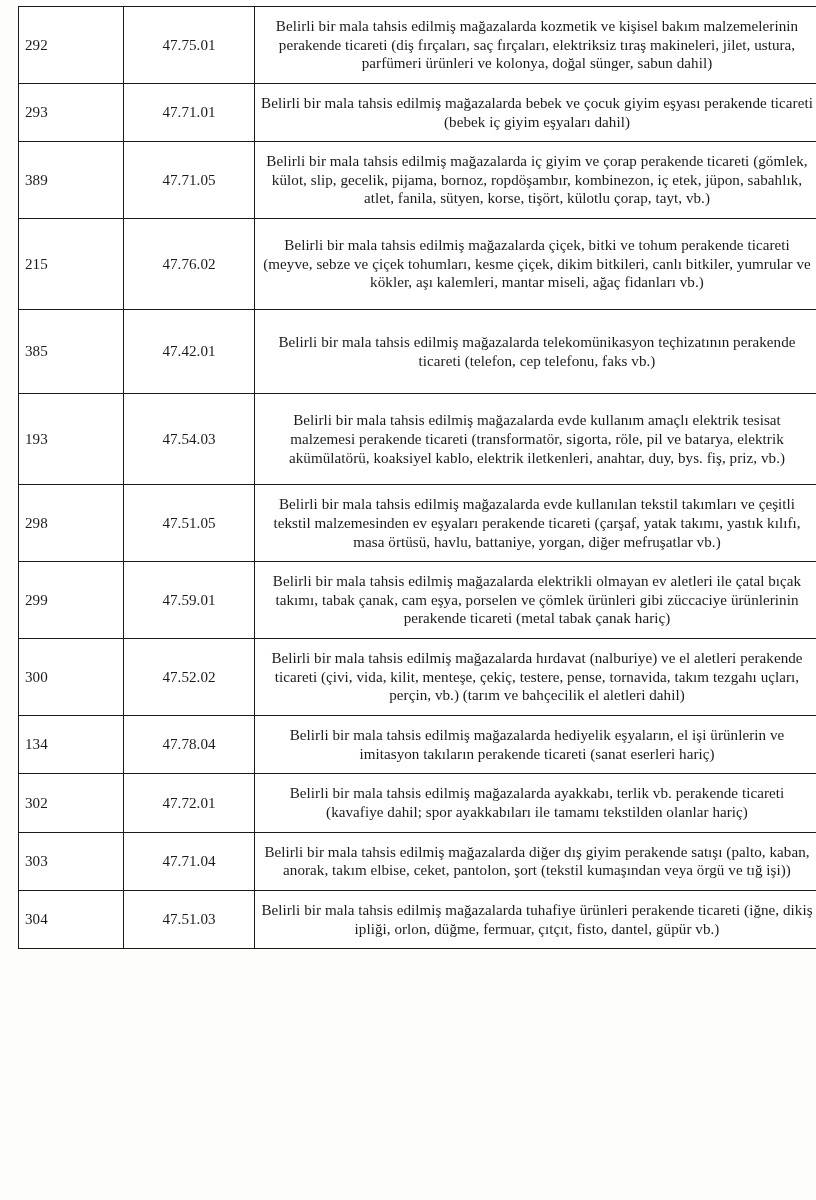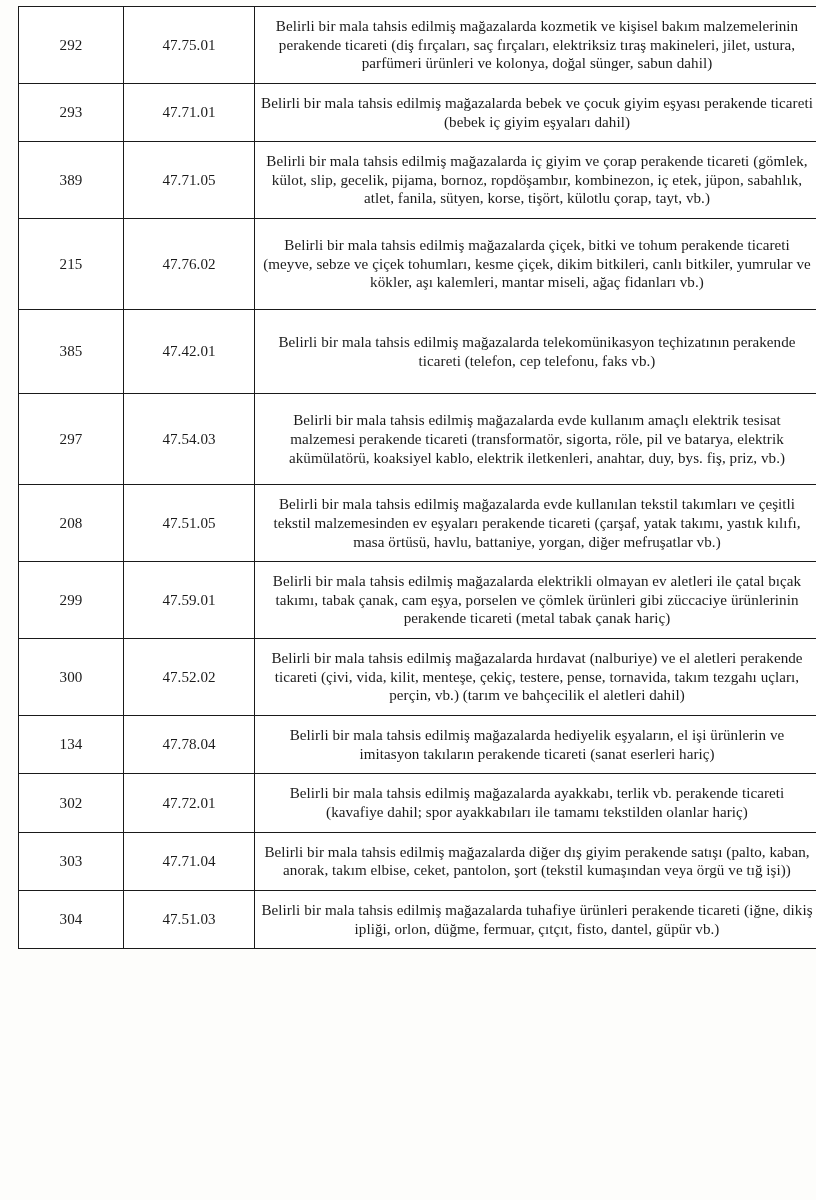--- a/index.html
+++ b/index.html
@@ -32,21 +32,20 @@
   table.nace-table td {
     border: 1.15px solid #1a1a1a;
     padding: 5px 6px;
     vertical-align: middle;
     font-size: 15.1px;
     line-height: 1.235;
     letter-spacing: 0.05px;
   }
   td.col-no {
     width: 92px;
-    text-align: center;
     font-size: 16.2px;
     white-space: nowrap;
   }
   td.col-code {
     width: 118px;
     text-align: center;
     font-size: 16.2px;
     white-space: nowrap;
   }
   td.col-desc {
@@ -84,26 +83,26 @@
           <td class="col-no">215</td>
           <td class="col-code">47.76.02</td>
           <td class="col-desc">Belirli bir mala tahsis edilmiş mağazalarda çiçek, bitki ve tohum perakende ticareti (meyve, sebze ve çiçek tohumları, kesme çiçek, dikim bitkileri, canlı bitkiler, yumrular ve kökler, aşı kalemleri, mantar miseli, ağaç fidanları vb.)</td>
         </tr>
         <tr data-pad="xl">
           <td class="col-no">385</td>
           <td class="col-code">47.42.01</td>
           <td class="col-desc">Belirli bir mala tahsis edilmiş mağazalarda telekomünikasyon teçhizatının perakende ticareti (telefon, cep telefonu, faks vb.)</td>
         </tr>
         <tr data-pad="l">
-          <td class="col-no">297</td>
+          <td class="col-no">193</td>
           <td class="col-code">47.54.03</td>
           <td class="col-desc">Belirli bir mala tahsis edilmiş mağazalarda evde kullanım amaçlı elektrik tesisat malzemesi perakende ticareti (transformatör, sigorta, röle, pil ve batarya, elektrik akümülatörü, koaksiyel kablo, elektrik iletkenleri, anahtar, duy, bys. fiş, priz, vb.)</td>
         </tr>
         <tr data-pad="m">
-          <td class="col-no">208</td>
+          <td class="col-no">298</td>
           <td class="col-code">47.51.05</td>
           <td class="col-desc">Belirli bir mala tahsis edilmiş mağazalarda evde kullanılan tekstil takımları ve çeşitli tekstil malzemesinden ev eşyaları perakende ticareti (çarşaf, yatak takımı, yastık kılıfı, masa örtüsü, havlu, battaniye, yorgan, diğer mefruşatlar vb.)</td>
         </tr>
         <tr data-pad="m">
           <td class="col-no">299</td>
           <td class="col-code">47.59.01</td>
           <td class="col-desc">Belirli bir mala tahsis edilmiş mağazalarda elektrikli olmayan ev aletleri ile çatal bıçak takımı, tabak çanak, cam eşya, porselen ve çömlek ürünleri gibi züccaciye ürünlerinin perakende ticareti (metal tabak çanak hariç)</td>
         </tr>
         <tr data-pad="m">
           <td class="col-no">300</td>

